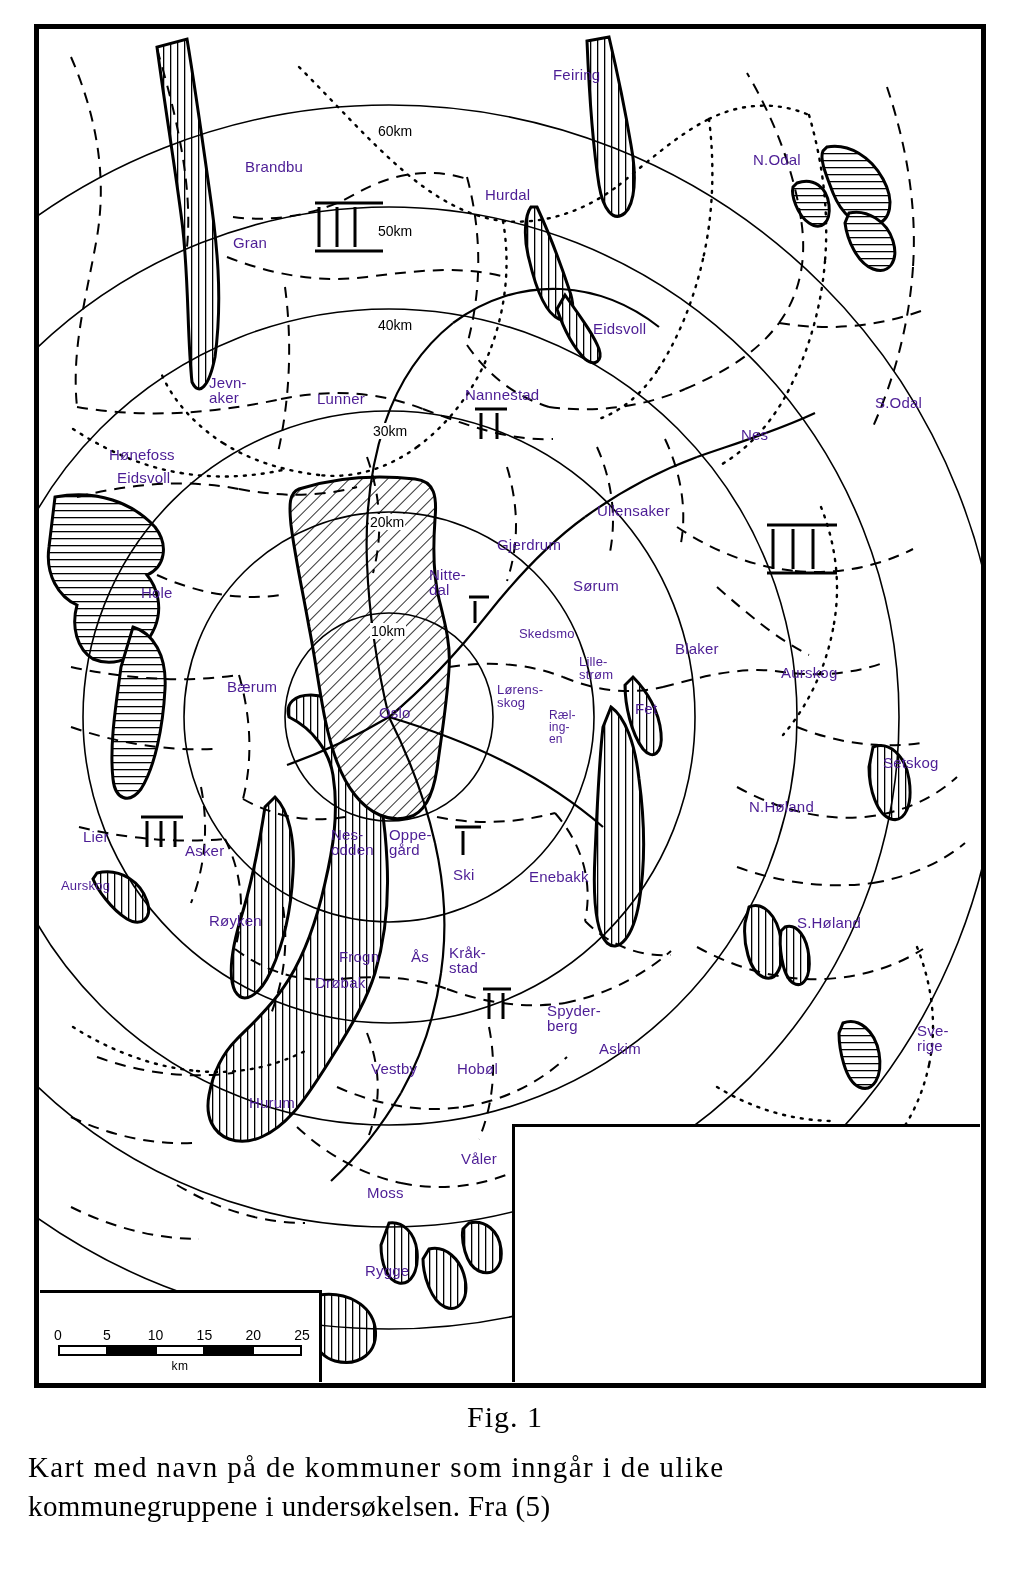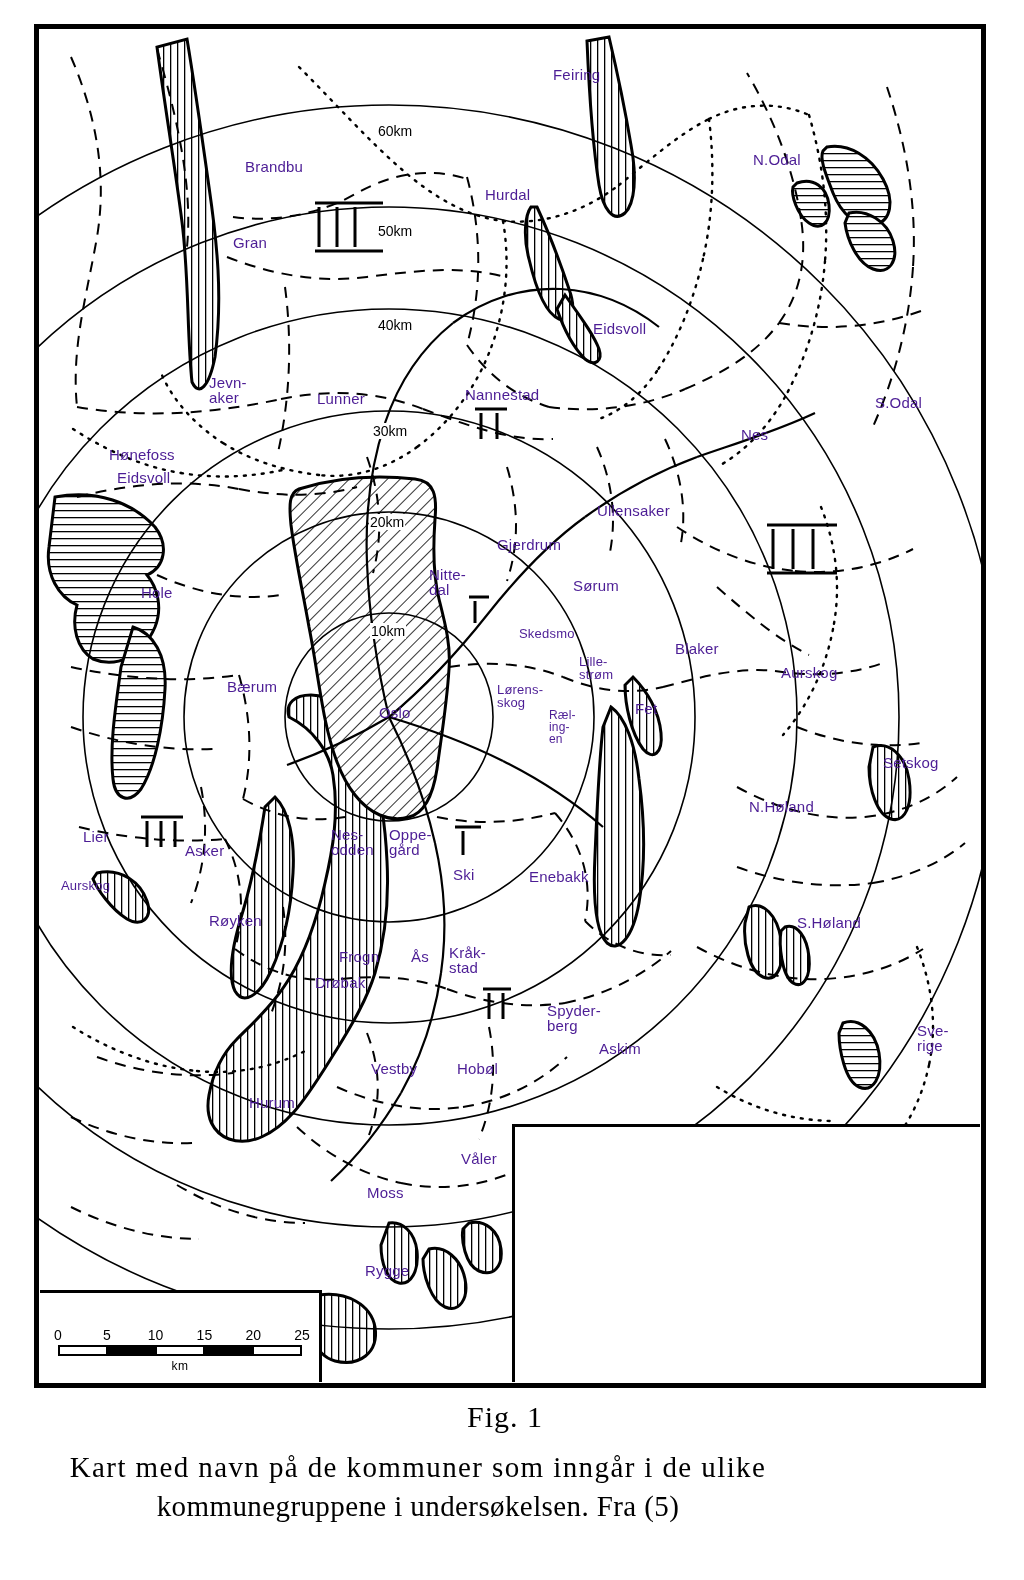--- a/index.html
+++ b/index.html
@@ -133,21 +133,20 @@
     width: 1010px;
     text-align: center;
     font-size: 30px;
     letter-spacing: 1px;
   }
   .fig-caption {
     position: absolute;
     top: 1448px;
     left: 0;
     width: 836px;
-    text-align: center;
     font-size: 29px;
     line-height: 1.35;
     padding: 0 28px;
     box-sizing: border-box;
   }
   .fig-caption .line1 { letter-spacing: 1.4px; }
   .fig-caption .line2 { letter-spacing: 0.4px; }
 </style>
 </head>
 <body>

